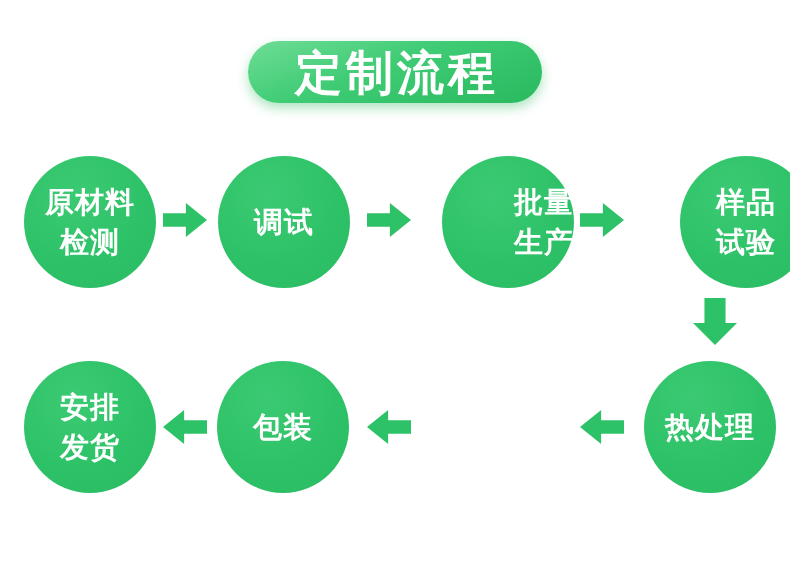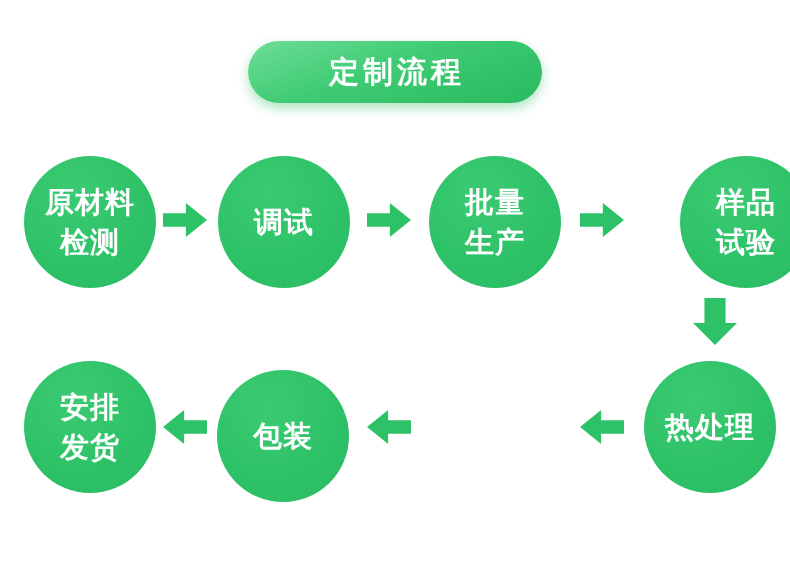--- a/index.html
+++ b/index.html
@@ -27,21 +27,21 @@
                 var(--header-gradient-top, #6edd96) 0%,
                 #3ecb74 45%,
                 var(--header-gradient-bottom, #29b95e) 100%);
     box-shadow: 0 5px 12px rgba(44, 187, 96, 0.40);
     display: flex;
     align-items: center;
     justify-content: center;
   }
   .banner-text {
     color: var(--text-on-green, #ffffff);
-    font-size: 30px;
+    font-size: 47px;
     font-weight: 700;
     letter-spacing: 4px;
     line-height: 1;
     padding-left: 4px; 
     white-space: nowrap;
   }
   
   .circle {
     position: absolute;
     width: 132px;
@@ -80,25 +80,25 @@
     clip-path: polygon(100% 30%, 48% 30%, 48% 0, 0 50%, 48% 100%, 48% 70%, 100% 70%);
   }
   .arrow-down {
     width: 44px;
     height: 47px;
     clip-path: polygon(26% 0, 74% 0, 74% 53%, 100% 53%, 50% 100%, 0 53%, 26% 53%);
   }
   
   #c0 { left: 24px;  top: 156px; }
   #c1 { left: 218px; top: 156px; }
-  #c2 { left: 429px; top: 156px; }
+  #c2 { left: 442px; top: 156px; justify-content: flex-end; }
   #c3 { left: 680px; top: 156px; }
   
   #c7 { left: 24px;  top: 361px; }
-  #c6 { left: 217px; top: 370px; }
+  #c6 { left: 217px; top: 361px; }
   #c5 { left: 429px; top: 361px; }
   #c4 { left: 644px; top: 361px; text-align: center; }
   
   #ar0 { left: 163px; top: 203px; }
   #ar1 { left: 367px; top: 203px; }
   #ar2 { left: 580px; top: 203px; }
   #ad0 { left: 693px; top: 298px; }
   #al0 { left: 580px; top: 410px; }
   #al1 { left: 367px; top: 410px; }
   #al2 { left: 163px; top: 410px; }

